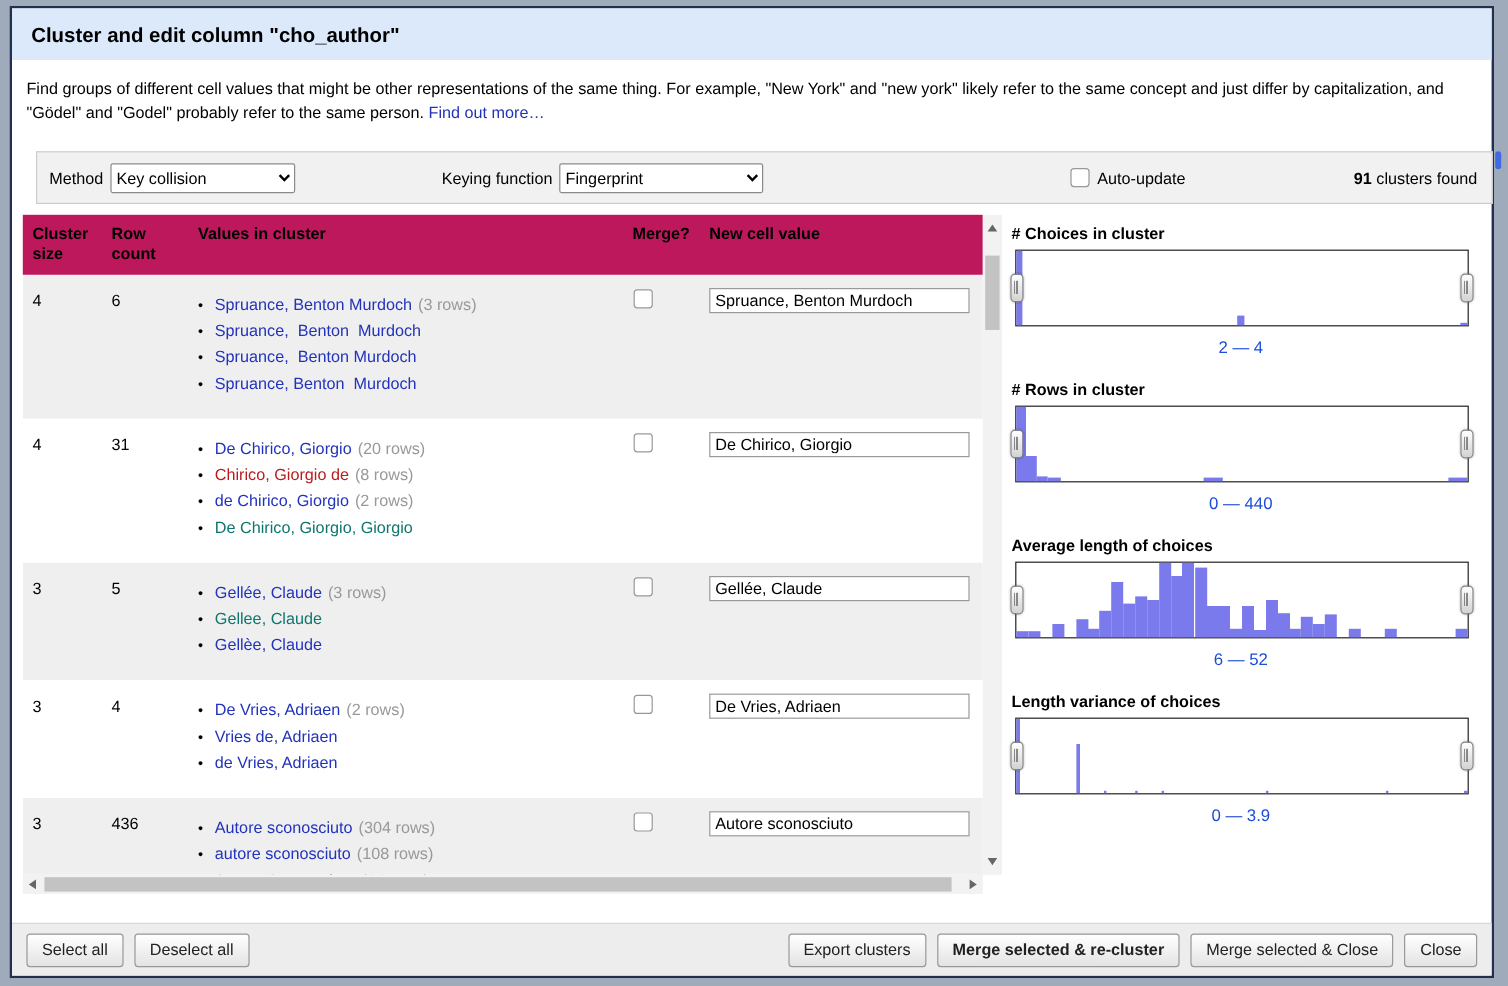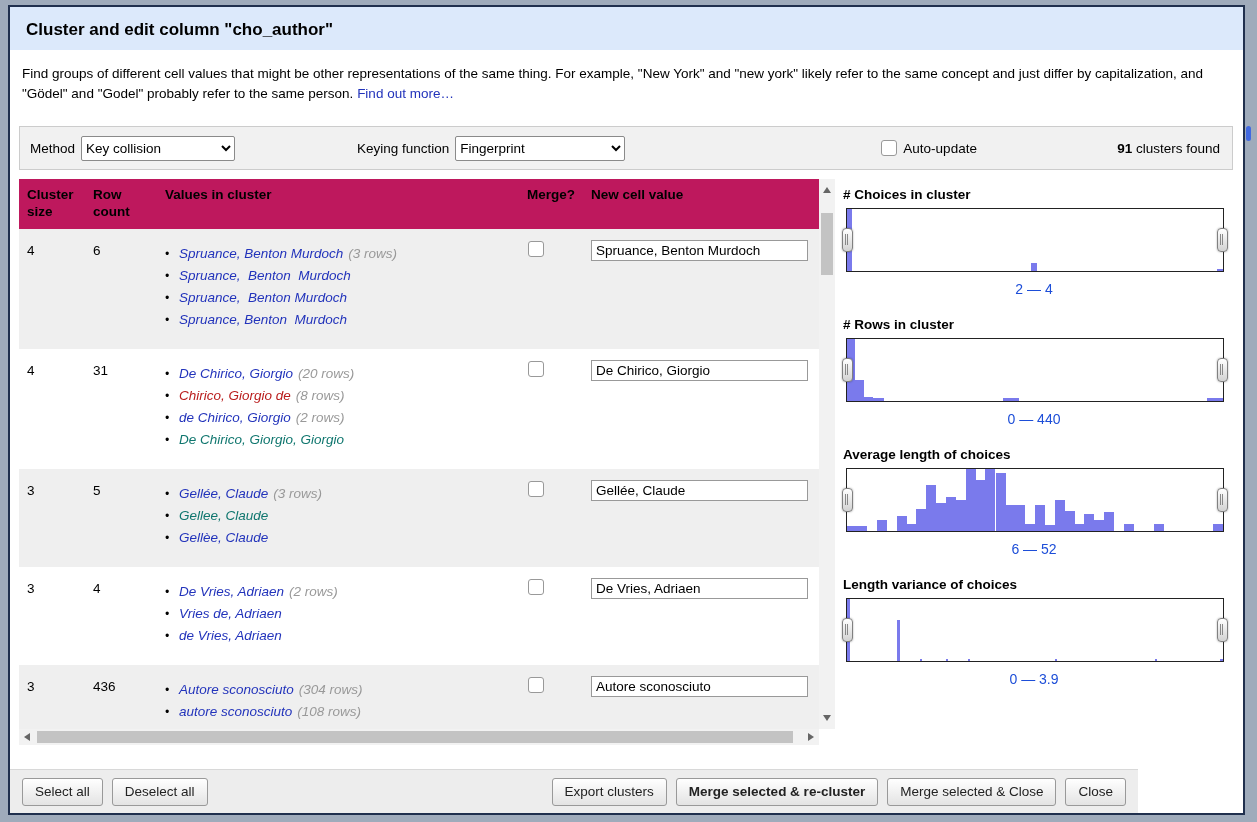--- a/index.html
+++ b/index.html
@@ -12,21 +12,21 @@
   .dialog { position:absolute; left:8px; top:5px; width:1233px; height:806px;
     border:2px solid #20304e; background:#fff; }
 
   .dlg-header { height:43px; background:#dce9fb; padding-left:16px;
     line-height:45px; font-size:17px; font-weight:bold; }
 
   .dlg-desc { position:absolute; left:12px; top:57px; width:1210px;
     font-size:13.5px; line-height:1.5; }
   .link { color:#2233bb; cursor:pointer; text-decoration:none; }
 
-  .method-bar { position:absolute; left:9px; top:119px; width:1192px; height:42px;
+  .method-bar { position:absolute; left:20px; top:119px; width:1192px; height:42px;
     background:#f1f1f1; border:1px solid #ccc; display:flex; align-items:center;
     padding:0 10px; font-size:13.5px; }
   .method-bar select { height:23px; font-size:13.5px; font-family:"Liberation Sans",sans-serif;
     border:1px solid #8a8a8a; background:#fff; border-radius:2px; }
   .sel-method { width:152px; margin-left:6px; }
   .sel-keying { width:168px; margin-left:6px; }
   .keying-label { margin-left:122px; }
   .auto-cb { margin-left:256px; width:14px; height:14px; }
   .auto-label { margin-left:6px; }
   .clusters-found { margin-left:auto; margin-right:2px; }
@@ -42,21 +42,21 @@
   .th-values { left:146px; }
   .th-merge { left:508px; }
   .th-newvalue { left:572px; }
 
   .tbl-rows { position:absolute; left:0; top:50px; width:800px; height:500px;
     overflow:hidden; font-size:13.5px; }
   .row { position:relative; width:100%; background:#fff; }
   .row:nth-child(odd) { background:#efefef; }
   .col-size { position:absolute; left:8px; top:14px; }
   .col-count { position:absolute; left:74px; top:14px; }
-  .col-values { margin-left:146px; padding:14px 0 18px; width:350px;font-style:italic; }
+  .col-values { margin-left:146px; padding:14px 0 18px; width:350px; }
   .value-line { line-height:21px; white-space:nowrap; }
   .bullet { display:inline-block; width:14px; color:#000; font-size:12px; }
   .value-link { color:#2233bb; cursor:pointer; white-space:pre; }
   .value-count { color:#999; margin-left:5px; }
   .col-merge { position:absolute; left:509px; top:12px; }
   .row-checkbox, .auto-cb { appearance:none; -webkit-appearance:none; width:14px; height:14px;
     border:1px solid #999; border-radius:3px; background:#fff; cursor:pointer; }
   .newvalue-input { position:absolute; left:572px; top:11px; width:207px; height:17px;
     border:1px solid #999; padding:1px 4px; font-size:13.5px;
     font-family:"Liberation Sans",sans-serif; background:#fff; }
@@ -84,21 +84,21 @@
   .hist-bar { position:absolute; bottom:0; background:#7a7aec; }
   .slider-handle { position:absolute; top:50%; transform:translateY(-50%); width:9px; height:22px;
     border:1px solid #808080; border-radius:4px; background:linear-gradient(#fff,#d2d2d2);
     box-shadow:0 0 2px rgba(0,0,0,.35); cursor:ew-resize; z-index:2; }
   .slider-handle.left { left:-5px; } .slider-handle.right { right:-5px; }
   .slider-handle::after { content:""; position:absolute; left:2px; top:5px; width:4px; height:11px;
     background:repeating-linear-gradient(90deg,#888 0 1px,transparent 1px 2px); }
   .hist-range { margin-top:9px; width:382px; text-align:center; color:#1d4ed8; font-size:14px; }
 
   
-  .footer { position:absolute; left:0; bottom:0; width:1128px; height:44px;
+  .footer { position:absolute; left:0; bottom:0; width:1233px; height:44px;
     background:#ededed; border-top:1px solid #d8d8d8; display:flex; align-items:center;
     padding:0 12px; box-sizing:border-box; }
   .btn { height:26px; padding:0 12px; font-size:13.5px; font-family:"Liberation Sans",sans-serif;
     color:#222; background:linear-gradient(#fff,#e3e3e3); border:1px solid #999;
     border-radius:3px; cursor:pointer; }
   .btn + .btn { margin-left:9px; }
   .btn-export { margin-left:auto !important; }
   .btn-bold { font-weight:bold; }
 </style>
 </head>

